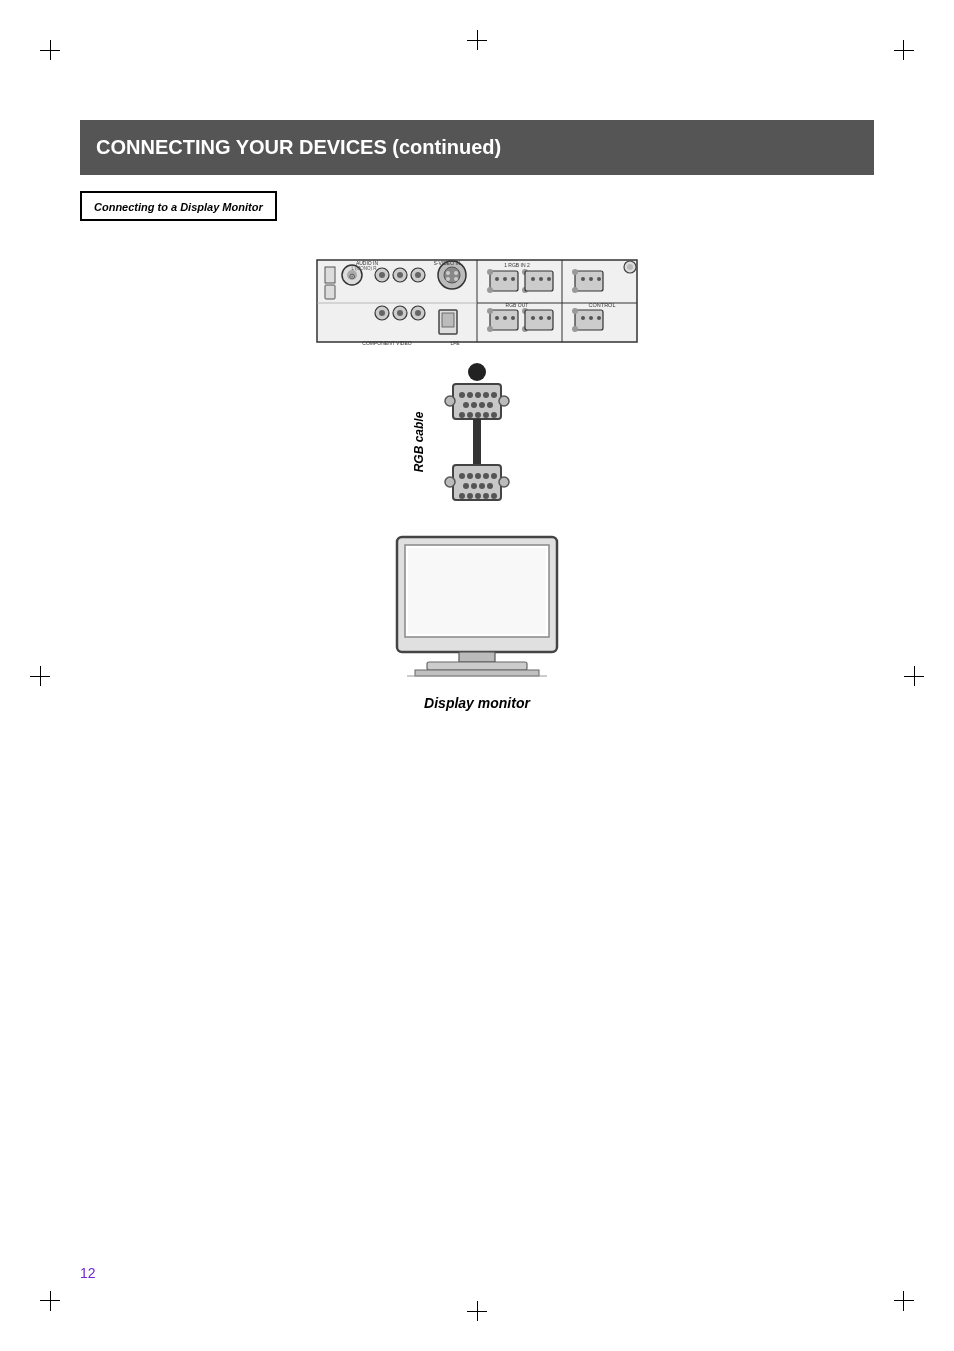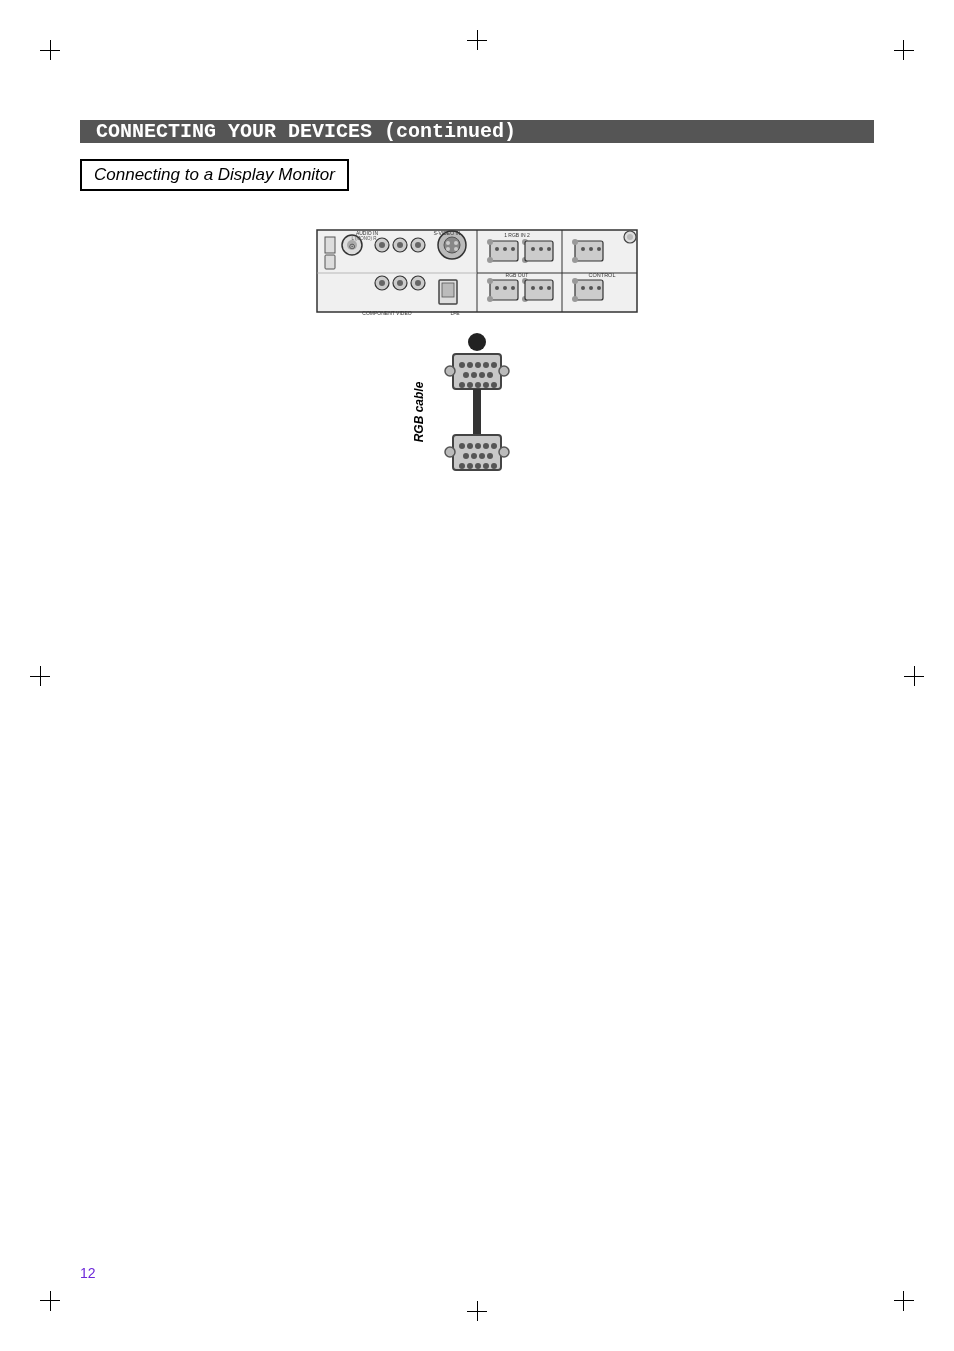--- a/index.html
+++ b/index.html
@@ -64,39 +64,38 @@
     .crosshair-bottom { bottom: 30px; left: 50%; transform: translateX(-50%); }
     .crosshair-left   { left: 30px; top: 50%; transform: translateY(-50%); }
     .crosshair-right  { right: 30px; top: 50%; transform: translateY(-50%); }
 
     
     .main-header {
       background: #555555;
       color: #ffffff;
       font-size: 20px;
       font-weight: bold;
-      padding: 0 16px;
+      padding: 16px 16px;
       margin-top: 60px;
       margin-bottom: 16px;
       display: inline-block;
       width: 100%;
-      font-family: Liberation Mono, monospace;
     }
 
     
     .sub-header {
       border: 2px solid #000;
       display: inline-block;
       padding: 4px 12px;
       margin-bottom: 24px;
     }
     .sub-header span {
       font-style: italic;
-      font-weight: normal;
-      font-size: 17px;
+      font-weight: bold;
+      font-size: 11px;
       text-align: right;
     }
 
     
     .content-area {
       display: flex;
       flex-direction: column;
       align-items: center;
       margin-top: 10px;
     }
@@ -327,19 +326,38 @@
             <circle cx="41" cy="134" r="3" fill="#555"></circle>
             <circle cx="49" cy="134" r="3" fill="#555"></circle>
             <circle cx="57" cy="134" r="3" fill="#555"></circle>
 
             <circle cx="13" cy="120" r="5" fill="#bbb" stroke="#555" stroke-width="1.5"></circle>
             <circle cx="67" cy="120" r="5" fill="#bbb" stroke="#555" stroke-width="1.5"></circle>
           </svg>
         </div>
       </div>
 
+      <div class="monitor-container">
+        <svg width="200" height="155" viewBox="0 0 200 155">
+
+          <rect x="20" y="5" width="160" height="115" fill="#e0e0e0" stroke="#444" stroke-width="2.5" rx="5"></rect>
+
+          <rect x="28" y="13" width="144" height="92" fill="#ffffff" stroke="#888" stroke-width="1.5"></rect>
+
+          <rect x="31" y="16" width="138" height="86" fill="#f8f8f8"></rect>
+
+          <rect x="82" y="120" width="36" height="10" fill="#bbb" stroke="#555" stroke-width="1.2"></rect>
+
+          <rect x="50" y="130" width="100" height="8" fill="#ccc" stroke="#666" stroke-width="1.2" rx="2"></rect>
+          <rect x="38" y="138" width="124" height="6" fill="#c0c0c0" stroke="#666" stroke-width="1"></rect>
+
+          <line x1="30" y1="144" x2="170" y2="144" stroke="#999" stroke-width="1"></line>
+        </svg>
+
+        <div class="caption">Display monitor</div>
+      </div>
 
     </div>
   </div>
 
   
   <div class="page-number">12</div>
 </div>
 
 </body></html>

